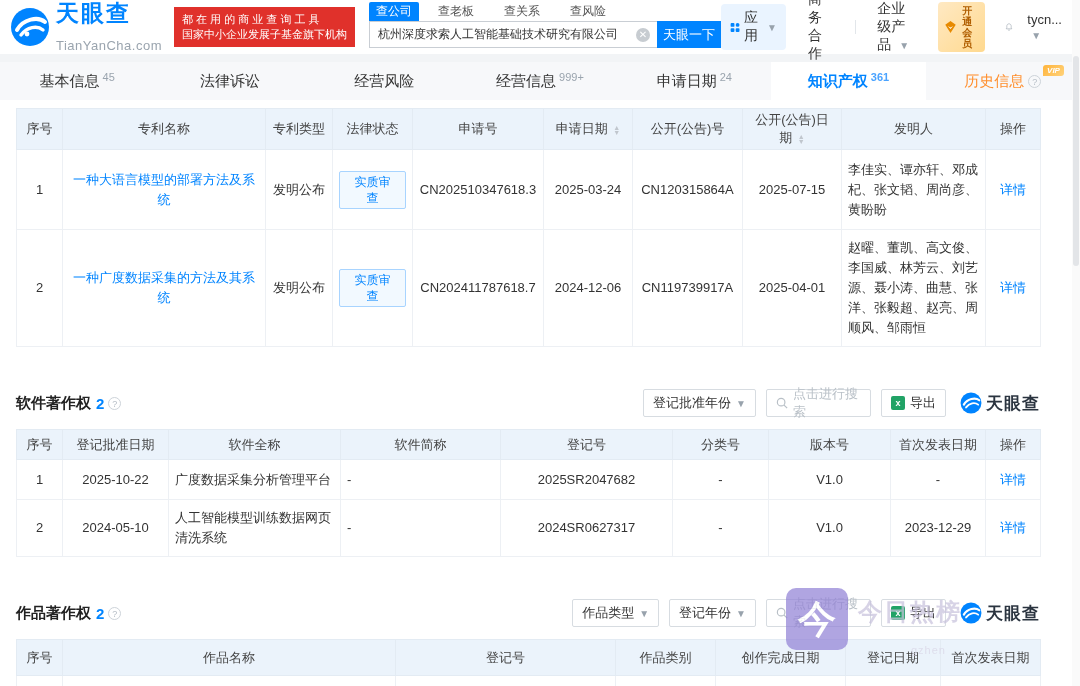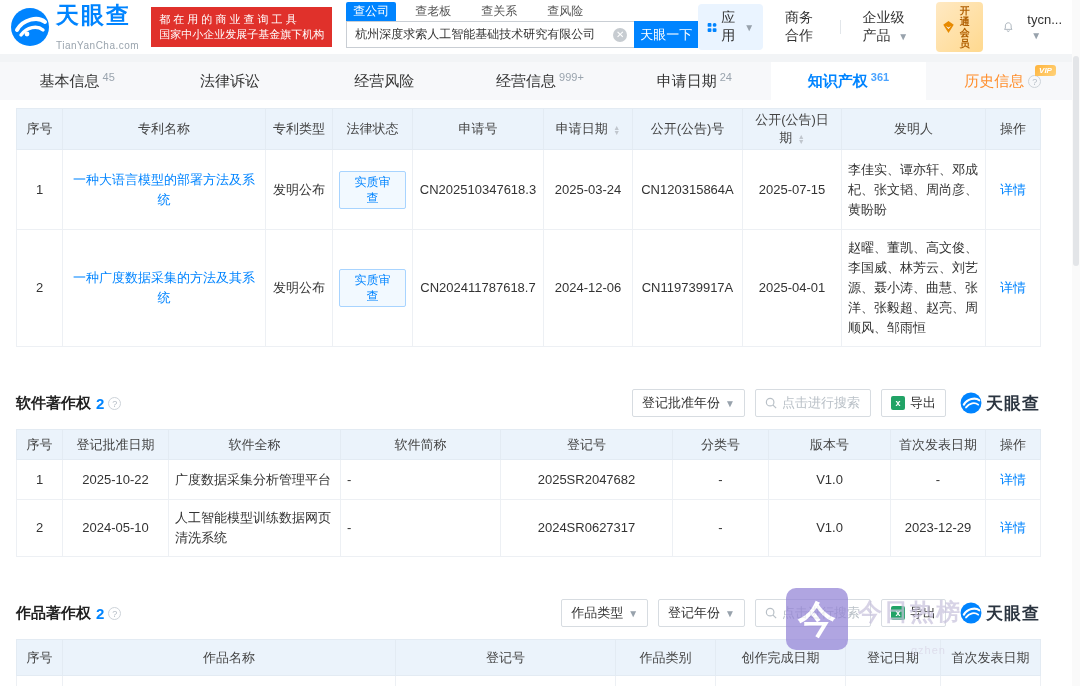--- a/index.html
+++ b/index.html
@@ -6,21 +6,21 @@
   html,body { width:1080px; height:686px; overflow:hidden; background:#fff;
     font-family:"Liberation Sans","DejaVu Sans",sans-serif; color:#333; }
   .page { position:relative; width:1080px; height:686px; background:#fff; }
 
   
   .topbar { height:54px; background:#fff; display:flex; align-items:center; padding:0 18px 0 10px; }
   .logo { display:flex; align-items:center; cursor:pointer; }
   .logo-icon { width:40px; height:40px; }
   .logo-text { margin-left:6px; line-height:1; }
   .logo-cn { font-size:23px; font-weight:bold; color:#0084ff; letter-spacing:2px; }
-  .logo-domain { font-size:10px; color:#9aa4ae; margin-top:14px; letter-spacing:.5px; }
+  .logo-domain { font-size:13px; color:#9aa4ae; margin-top:14px; letter-spacing:.5px; }
   .banner { margin-left:12px; background:#e0312b; color:#fff; border-radius:0;
     padding:5px 8px; font-size:11px; line-height:15px; white-space:nowrap; }
   .search-block { margin-left:14px; display:flex; flex-direction:column; align-self:flex-start; padding-top:2px; }
   .search-tabs { display:flex; align-items:center; height:18px; font-size:12px; }
   .stab { color:#555; margin-right:16px; cursor:pointer; padding:1px 7px; }
   .stab.active { background:#0084ff; color:#fff; border-radius:2px 2px 0 0; margin-right:12px; }
   .search-row { display:flex; margin-top:1px; }
   .search-input-wrap { position:relative; width:288px; height:27px; border:1px solid #c9ced4; border-right:none; background:#fff; }
   .search-input-wrap input { width:100%; height:100%; border:none; outline:none; padding:0 26px 0 8px; font-size:12px; color:#333;
     font-family:"Liberation Sans","DejaVu Sans",sans-serif; }
@@ -41,21 +41,21 @@
   .user-menu { margin-left:14px; cursor:pointer; color:#333; font-size:13px; }
 
   
   .gap { height:8px; background:#f2f4f6; }
   .tabbar { height:38px; background:#f7f8fa; display:flex; }
   .tab { flex:1; display:flex; align-items:center; justify-content:center; font-size:15px; color:#333; cursor:pointer; position:relative; }
   .tab .cnt { font-size:11px; color:#9aa4ae; margin-left:3px; position:relative; top:-4px; }
   .tab.active { background:#fff; color:#0084ff; font-weight:bold; }
   .tab.active .cnt { color:#4aa3ff; }
   .tab.vip { color:#ff8f2e; }
-  .vip-ribbon { position:absolute; top:3px; right:24px; background:linear-gradient(135deg,#ffb43c,#ffd27a);
+  .vip-ribbon { position:absolute; top:3px; right:16px; background:linear-gradient(135deg,#ffb43c,#ffd27a);
     color:#fff; font-size:8px; font-weight:bold; font-style:italic; border-radius:3px 3px 3px 0; padding:0 4px; line-height:11px; }
   .help-circle { display:inline-block; width:13px; height:13px; border:1px solid #cdd3d9; border-radius:50%;
     color:#b6bec6; font-size:9px; line-height:12px; text-align:center; margin-left:4px; font-weight:normal; }
 
   
   main { padding:8px 40px 0 16px; }
   table.grid { width:1024px; border-collapse:collapse; table-layout:fixed; font-size:13px; }
   table.grid th { background:#ebf3fb; color:#444; font-weight:normal; height:30px; border:1px solid #e3ebf3; padding:2px 6px; }
   table.grid td { border:1px solid #edf0f4; padding:8px 6px; text-align:center; vertical-align:middle; color:#333; line-height:20px; }
   a.blue, .blue-link { color:#0084ff; text-decoration:none; cursor:pointer; }
@@ -68,21 +68,21 @@
   .patents tr.r2 { height:104px; }
 
   section { margin-top:42px; }
   .sec-head { display:flex; align-items:center; width:1024px; }
   .sec-title { font-size:15px; font-weight:bold; color:#222; display:flex; align-items:center; }
   .sec-title .num { color:#0084ff; margin-left:5px; }
   .sec-controls { margin-left:auto; display:flex; align-items:center; }
   .ctl { height:28px; border:1px solid #d7dce1; border-radius:2px; background:#fff; display:flex; align-items:center;
     font-size:13px; color:#333; padding:0 9px; margin-left:10px; cursor:pointer; }
   .ctl .caret { font-size:10px; color:#98a2ac; margin-left:5px; }
-  .ctl-search { color:#b9c0c7; cursor:text; width:116px; }
+  .ctl-search { color:#b9c0c7; cursor:text; width:105px; }
   .ctl-search svg { margin-right:5px; flex:none; }
   .export-ico { width:14px; height:14px; background:#21a366; border-radius:2px; color:#fff; font-size:9px; font-weight:bold;
     line-height:14px; text-align:center; margin-right:5px; }
   .brand { display:flex; align-items:center; margin-left:14px; }
   .brand svg { width:22px; height:22px; }
   .brand span { font-size:17px; font-weight:bold; color:#2b3440; margin-left:4px; letter-spacing:1px; }
   section table.grid { margin-top:12px; }
   .soft tr.r1 { height:40px; }
   .soft tr.r2 { height:48px; }
   .works tr { height:36px; }

